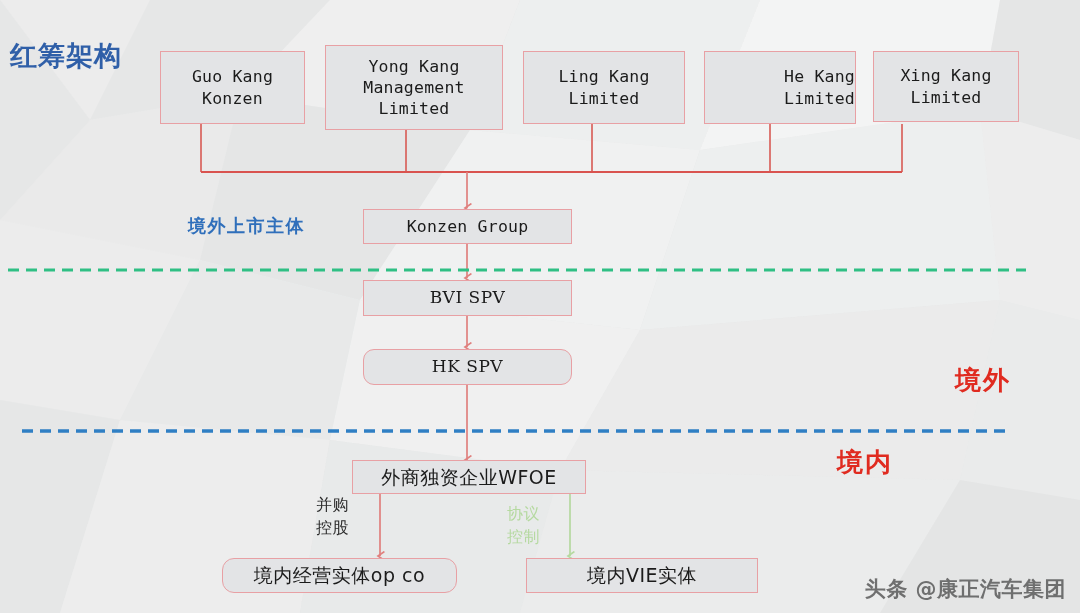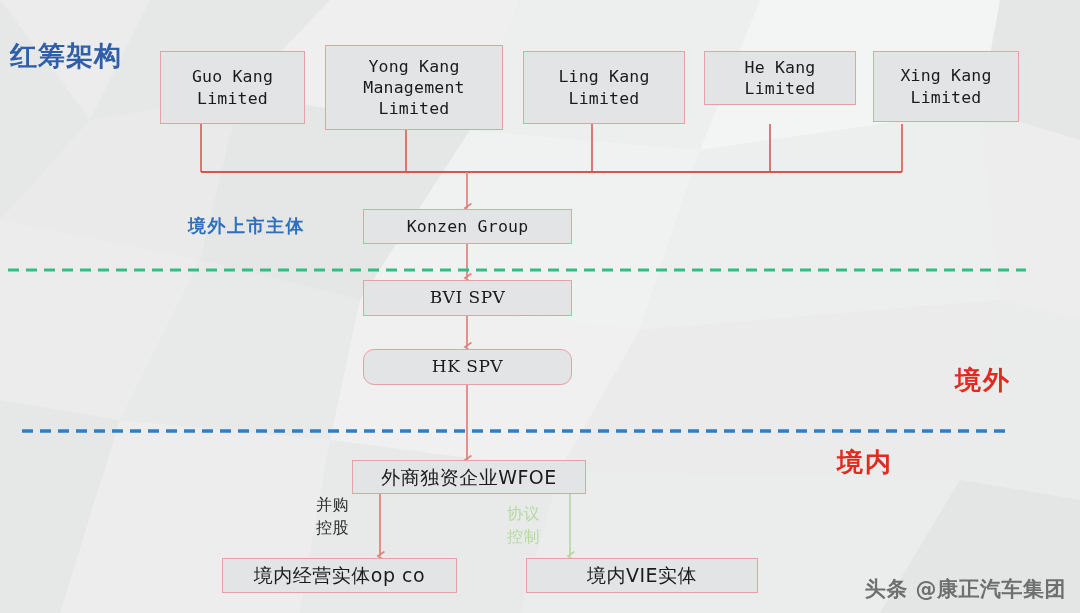--- a/index.html
+++ b/index.html
@@ -189,35 +189,35 @@
 
     <path d="M8,270 L1026,270" stroke="#2fbf84" stroke-width="3" fill="none" stroke-dasharray="11 7" stroke-linecap="butt"></path>
 
     <path d="M22,431 L1010,431" stroke="#2f7fc4" stroke-width="3.4" fill="none" stroke-dasharray="11 7" stroke-linecap="butt"></path>
   </svg>
 
   <div class="label" id="title-label" style="left:10px; top:38px;">红筹架构</div>
 
   <div class="box mono" style="left:160px; top:51px; width:145px; height:73px;">
     <span style="white-space:pre-line;">Guo Kang
-Limited</span>
+Konzen</span>
   </div>
 
   <div class="box mono" style="left:325px; top:45px; width:178px; height:85px;">
     <span style="white-space:pre-line;">Yong Kang
 Management
 Limited</span>
   </div>
 
   <div class="box mono" style="left:523px; top:51px; width:162px; height:73px;">
     <span style="white-space:pre-line;">Ling Kang
 Limited</span>
   </div>
 
-  <div class="box mono" style="left:704px; top:51px; width:152px; height:54px;">
+  <div class="box mono" style="left:704px; top:51px; width:152px; height:73px;justify-content:flex-end;">
     <span style="white-space:pre-line;">He Kang
 Limited</span>
   </div>
 
   <div class="box mono" style="left:873px; top:51px; width:146px; height:71px;">
     <span style="white-space:pre-line;">Xing Kang
 Limited</span>
   </div>
 
   <div class="label" id="offshore-listed-label" style="left:188px; top:214px;">境外上市主体</div>
@@ -239,21 +239,21 @@
 
   <div class="box cjk" style="left:352px; top:460px; width:234px; height:34px;">
     <span>外商独资企业WFOE</span>
   </div>
 
   <div class="label conn-label dark" style="left:316px; top:494px;">并购
 控股</div>
   <div class="label conn-label green" style="left:507px; top:503px;">协议
 控制</div>
 
-  <div class="box cjk" style="left:222px; top:558px; width:235px; height:35px;">
+  <div class="box cjk" style="left:222px; top:558px; width:235px; height:35px;border-radius:12px;">
     <span>境内经营实体op co</span>
   </div>
 
   <div class="box cjk" style="left:526px; top:558px; width:232px; height:35px;">
     <span>境内VIE实体</span>
   </div>
 
   <div id="watermark">头条 @康正汽车集团</div>
 
 </div>

